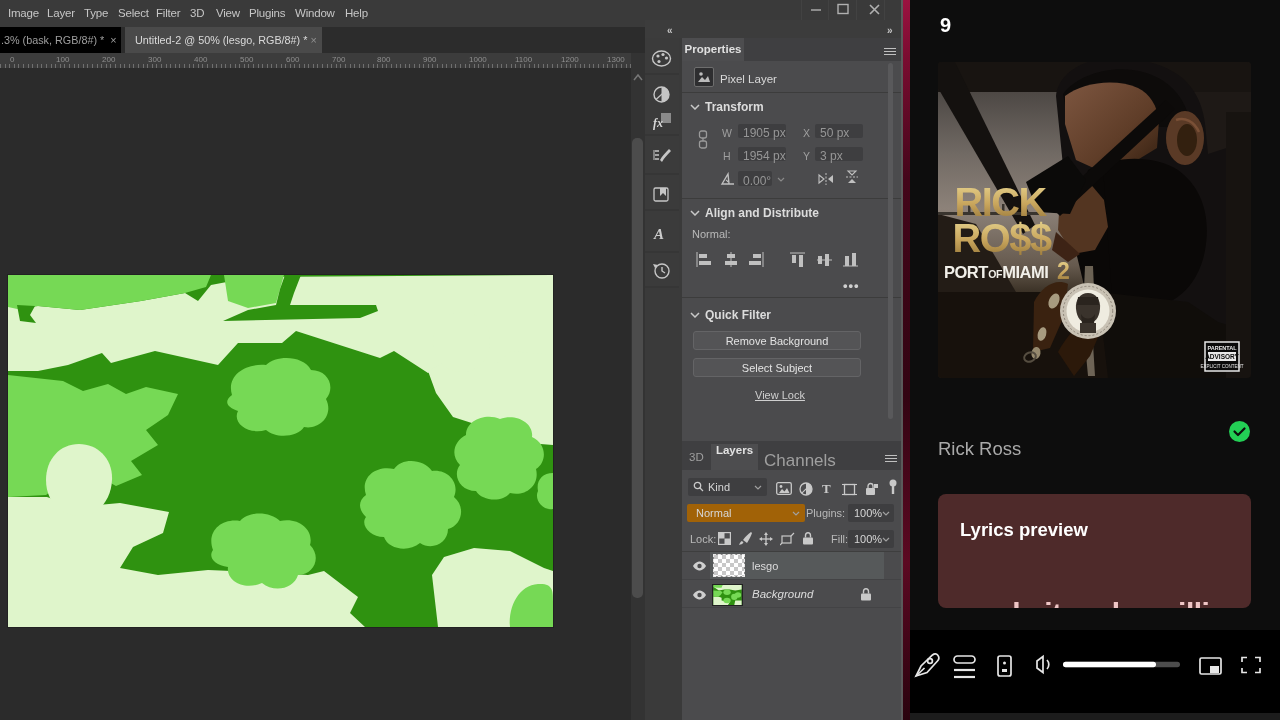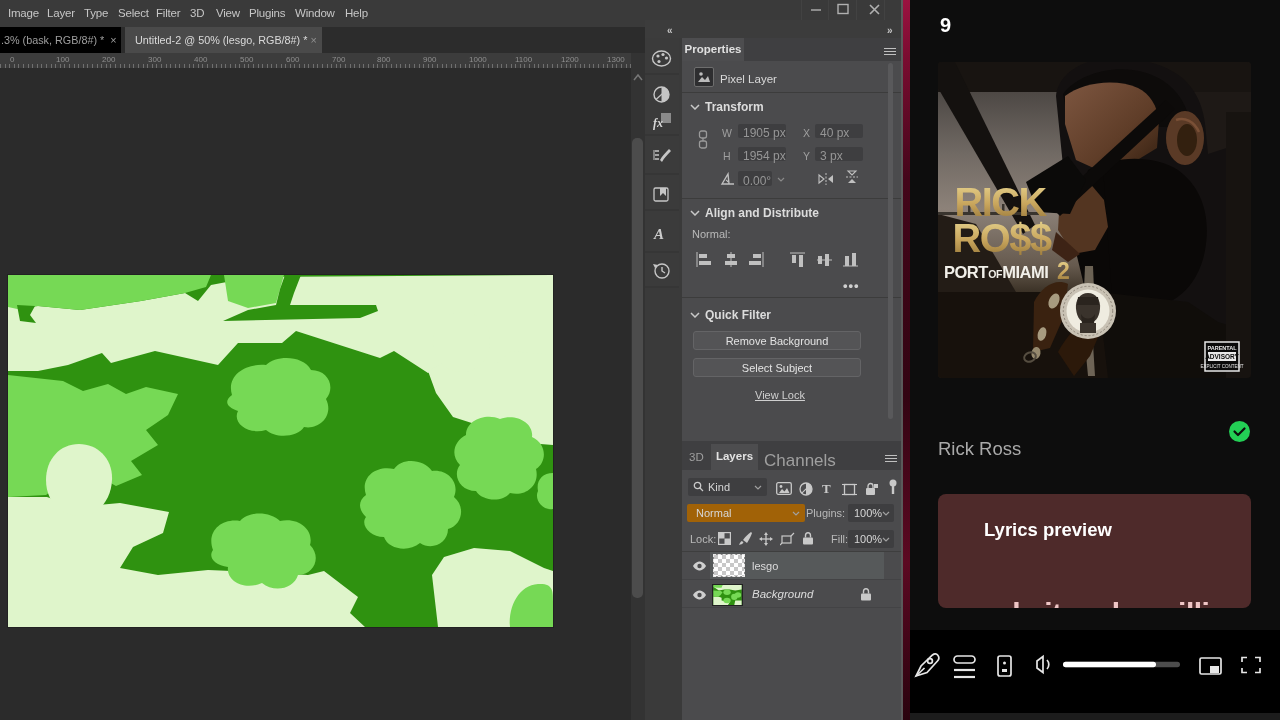--- a/index.html
+++ b/index.html
@@ -39,21 +39,21 @@
   
   #redstrip { left:903px; top:0; width:7px; height:720px; background:linear-gradient(180deg,#9b1240 0%,#7a0c30 8%,#44061a 25%,#330412 55%,#5c0922 78%,#2a030e 100%); }
 
   
   #sp { left:910px; top:0; width:370px; height:720px; background:#0d0d0d; color:#fff; }
   #sp .nine { position:absolute; left:30px; top:14px; font-size:20px; font-weight:bold; }
   #art { position:absolute; left:28px; top:62px; width:313px; height:316px; border-radius:4px; overflow:hidden; }
   #sptitle { position:absolute; left:28px; top:399px; font-size:29.5px; font-weight:bold; letter-spacing:0px; }
   #spartist { position:absolute; left:28px; top:438px; font-size:18.5px; color:#a9a9a9; }
   #lyr { position:absolute; left:28px; top:494px; width:313px; height:114px; background:#4e2a2a; border-radius:8px; overflow:hidden; }
-  #lyr .lp { position:absolute; left:22px; top:25px; font-size:18.5px; font-weight:bold;margin-left:24px; }
+  #lyr .lp { position:absolute; left:22px; top:25px; font-size:18.5px; font-weight:bold; }
   #lyr .l1 { position:absolute; left:22px; top:70px; font-size:30px; font-weight:bold; color:#efc6c6; letter-spacing:-0.5px; }
   #lyr .l2 { position:absolute; left:22px; top:103px; font-size:30px; font-weight:bold; color:#efc6c6; letter-spacing:-0.5px; }
   #spbar { position:absolute; left:0px; top:630px; width:370px; height:83px; background:#000; }
   #spbottom { position:absolute; left:0px; top:713px; width:370px; height:7px; background:#1c1c1c; }
 </style>
 </head>
 <body>
 <div class="abs" id="ps">
   <div class="abs" id="menubar">
     <span class="mi" style="left:8px">Image</span>
@@ -196,21 +196,21 @@
 <svg width="12" height="20" viewBox="0 0 12 20" style="position:absolute;left:15px;top:92px">
         <g fill="none" stroke="#9a9a9a" stroke-width="1.3">
           <rect x="2.5" y="1" width="7" height="7" rx="2"></rect>
           <rect x="2.5" y="11" width="7" height="7" rx="2"></rect>
           <line x1="6" y1="8" x2="6" y2="11"></line>
         </g>
       </svg>
 <div class="flabel" style="left:40px;top:89px">W</div>
 <div class="field" style="left:56px;top:86px;width:48px;height:14px;padding:2px 0 0 5px">1905 px</div>
 <div class="flabel" style="left:121px;top:89px">X</div>
-<div class="field" style="left:133px;top:86px;width:48px;height:14px;padding:2px 0 0 5px">40 px</div>
+<div class="field" style="left:133px;top:86px;width:48px;height:14px;padding:2px 0 0 5px">50 px</div>
 <div class="flabel" style="left:41px;top:112px">H</div>
 <div class="field" style="left:56px;top:109px;width:48px;height:14px;padding:2px 0 0 5px">1954 px</div>
 <div class="flabel" style="left:121px;top:112px">Y</div>
 <div class="field" style="left:133px;top:109px;width:48px;height:14px;padding:2px 0 0 5px">3 px</div>
 <svg width="16" height="14" viewBox="0 0 16 14" style="position:absolute;left:38px;top:134px">
         <path d="M 2,12 L 8,2 L 9,12 Z M 9,12 L 14,12" stroke="#c0c0c0" stroke-width="1.4" fill="none"></path>
         <path d="M 6,8 A 4 4 0 0 1 8,10" stroke="#c0c0c0" stroke-width="1.2" fill="none"></path>
       </svg>
 <div class="field" style="left:56px;top:133px;width:34px;height:15px;padding:3px 0 0 5px">0.00°</div>
 <svg width="8" height="5" viewBox="0 0 8 5" style="position:absolute;left:95px;top:139px">
@@ -270,21 +270,21 @@
         <path d="M1,1 L5,5 L9,1" stroke="#c8c8c8" stroke-width="1.5" fill="none"></path>
       </svg>
 <div class="seclabel" style="position:absolute;left:23px;top:270px">Quick Filter</div>
 <div class="btn" style="top:293px">Remove Background</div>
 <div class="btn" style="top:320px">Select Subject</div>
 <div style="position:absolute;left:73px;top:351px;font-size:11px;color:#cfcfcf;text-decoration:underline">View Lock</div>
 <div style="position:absolute;left:206px;top:25px;width:5px;height:356px;background:#59595b;border-radius:3px"></div>
 </div>
     <div class="abs panel" id="layers">
       <div style="position:absolute;left:0;top:0;width:221px;height:29px;background:#3f3f41"></div>
-      <div style="position:absolute;left:29px;top:3px;width:47px;height:26px;background:#4d4d4f;color:#e2e2e2;font-weight:bold;font-size:11.5px;text-align:center;padding-top:6px">Layers</div>
+      <div style="position:absolute;left:29px;top:3px;width:47px;height:26px;background:#4d4d4f;color:#e2e2e2;font-weight:bold;font-size:11.5px;text-align:center;">Layers</div>
 <div style="position:absolute;left:7px;top:10px;font-size:11.5px;color:#9f9f9f">3D</div>
 <div style="position:absolute;left:82px;top:10px;font-size:17px;color:#9f9f9f">Channels</div>
 <div style="position:absolute;left:203px;top:12px;width:12px;height:9px;background:repeating-linear-gradient(0deg,#c0c0c0 0,#c0c0c0 1px,transparent 1px,transparent 3px)"></div>
 
 <div style="position:absolute;left:6px;top:37px;width:79px;height:18px;background:#3e3e40;border-radius:2px">
 <svg width="11" height="11" viewBox="0 0 11 11" style="position:absolute;left:5px;top:3px">
           <circle cx="4.5" cy="4.5" r="3.2" fill="none" stroke="#c9c9c9" stroke-width="1.3"></circle>
           <line x1="7" y1="7" x2="10" y2="10" stroke="#c9c9c9" stroke-width="1.3"></line>
         </svg>
 <span style="position:absolute;left:20px;top:3px;font-size:11px;color:#d6d6d6">Kind</span>

